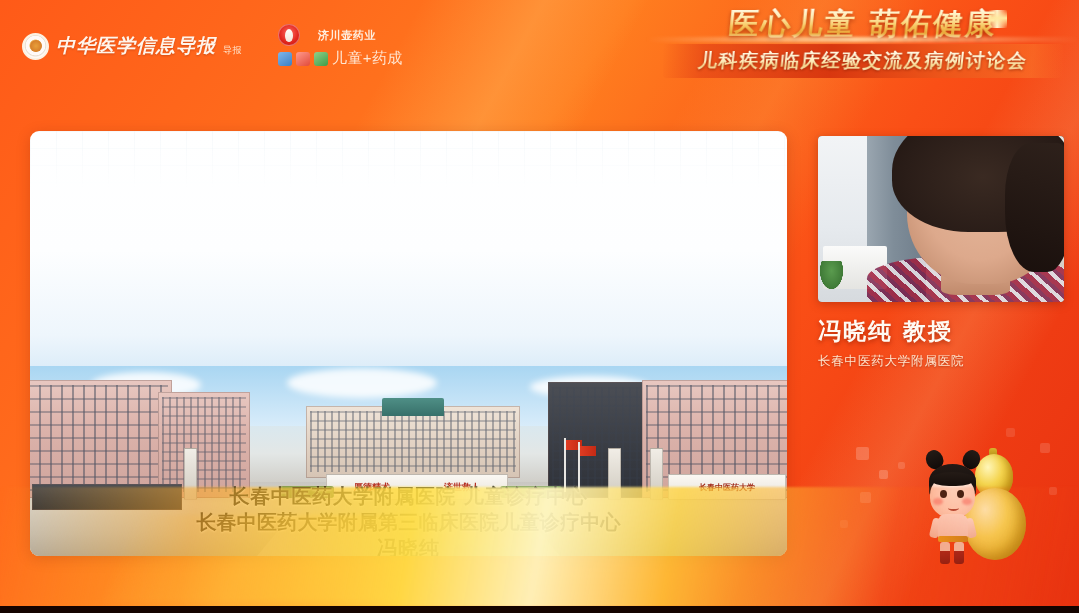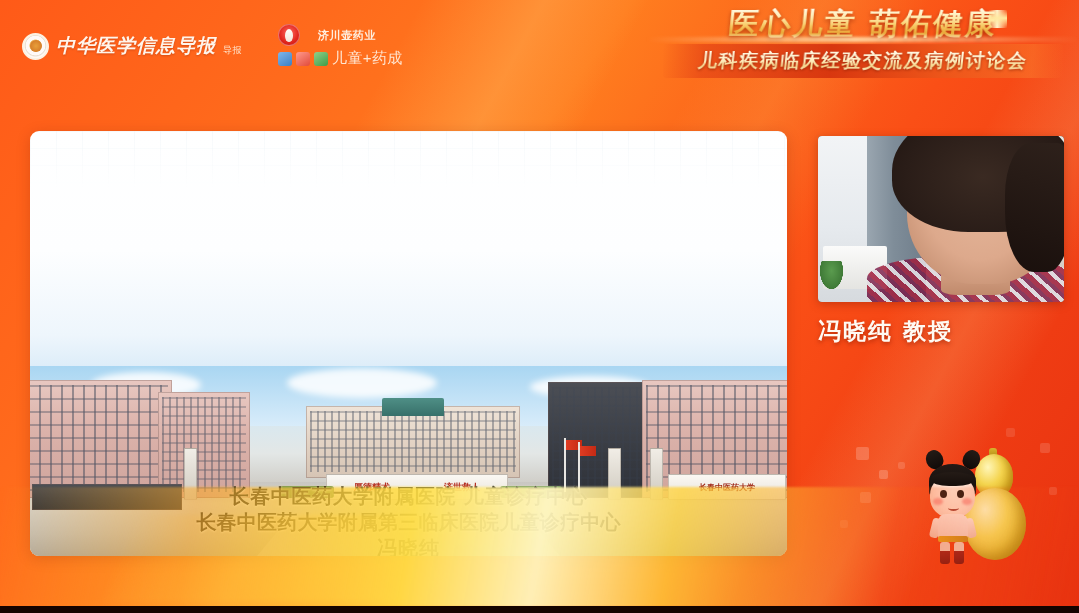--- a/index.html
+++ b/index.html
@@ -446,20 +446,21 @@
         <div class="face-eye r"></div>
       <div class="face-nose"></div>
       <div class="face-mouth"></div>
     </div>
     <div class="face-hair"></div>
     <div class="face-hair-r"></div>
   </div>
 
   <div class="speaker">
     <div class="speaker-name">冯晓纯 教授</div>
+    <div class="speaker-org">长春中医药大学附属医院</div>
   </div>
 
   <div class="mascot">
     <div class="gourd">
       <div class="gourd-stem"></div>
       <div class="gourd-top"></div>
       <div class="gourd-bot"></div>
     </div>
     <div class="child">
       <div class="c-bun l"></div>

